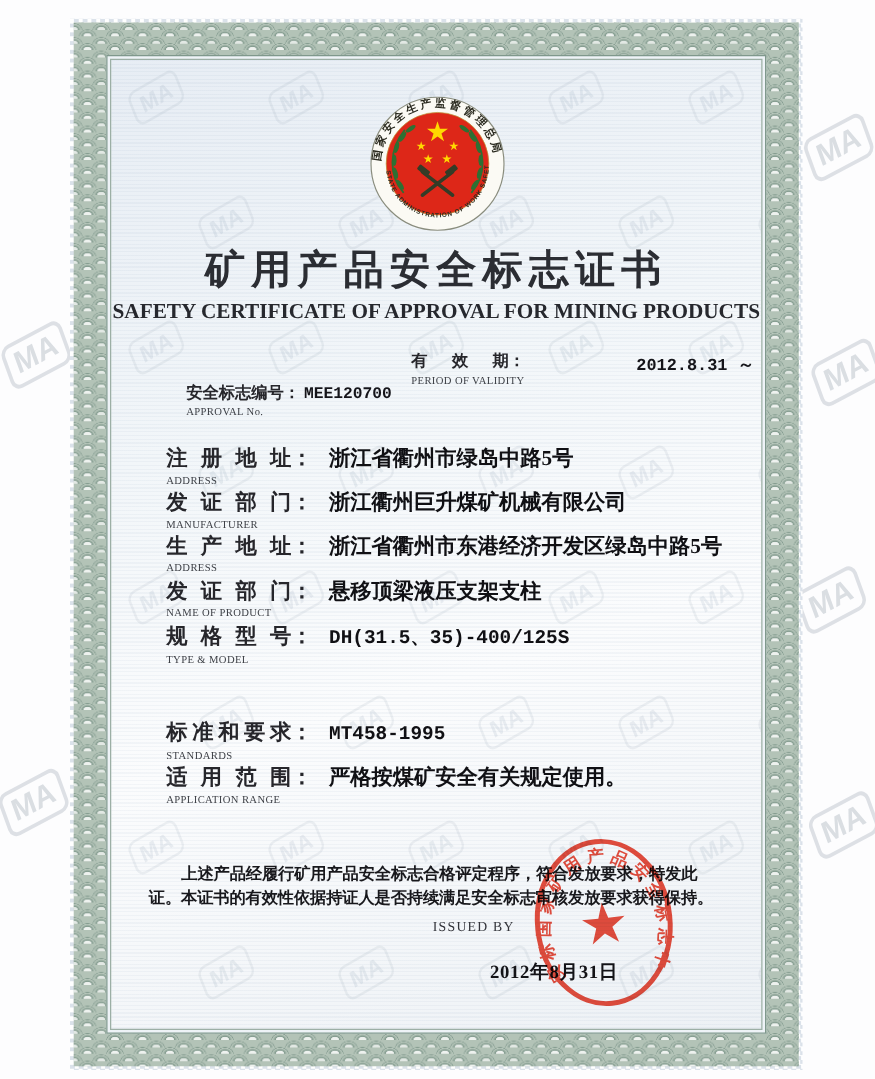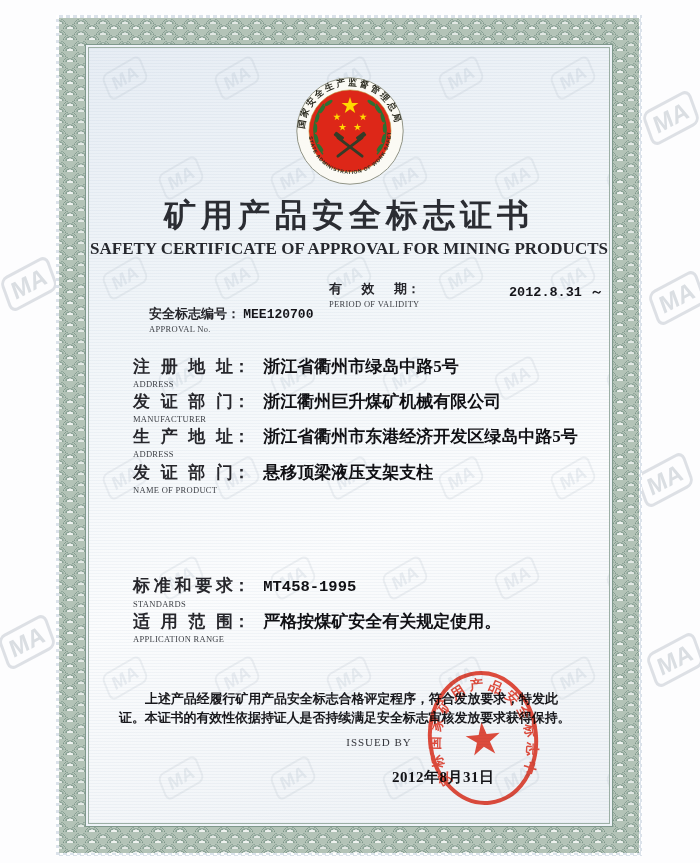--- a/index.html
+++ b/index.html
@@ -228,20 +228,25 @@
           <div class="row" style="top:378px">
             <span class="jlabel">生产地址</span><span class="colon">：</span>
             <span class="val">浙江省衢州市东港经济开发区绿岛中路5号</span>
             <div class="sublabel">ADDRESS</div>
           </div>
           <div class="row" style="top:414px">
             <span class="jlabel">发证部门</span><span class="colon">：</span>
             <span class="val">悬移顶梁液压支架支柱</span>
             <div class="sublabel">NAME OF PRODUCT</div>
           </div>
+          <div class="row" style="top:450px">
+            <span class="jlabel">规格型号</span><span class="colon">：</span>
+            <span class="val mono">DH(31.5、35)-400/125S</span>
+            <div class="sublabel">TYPE &amp; MODEL</div>
+          </div>
           <div class="row" style="top:527px">
             <span class="jlabel">标准和要求</span><span class="colon">：</span>
             <span class="val mono">MT458-1995</span>
             <div class="sublabel">STANDARDS</div>
           </div>
           <div class="row" style="top:563px">
             <span class="jlabel">适用范围</span><span class="colon">：</span>
             <span class="val">严格按煤矿安全有关规定使用。</span>
             <div class="sublabel">APPLICATION RANGE</div>
           </div>

